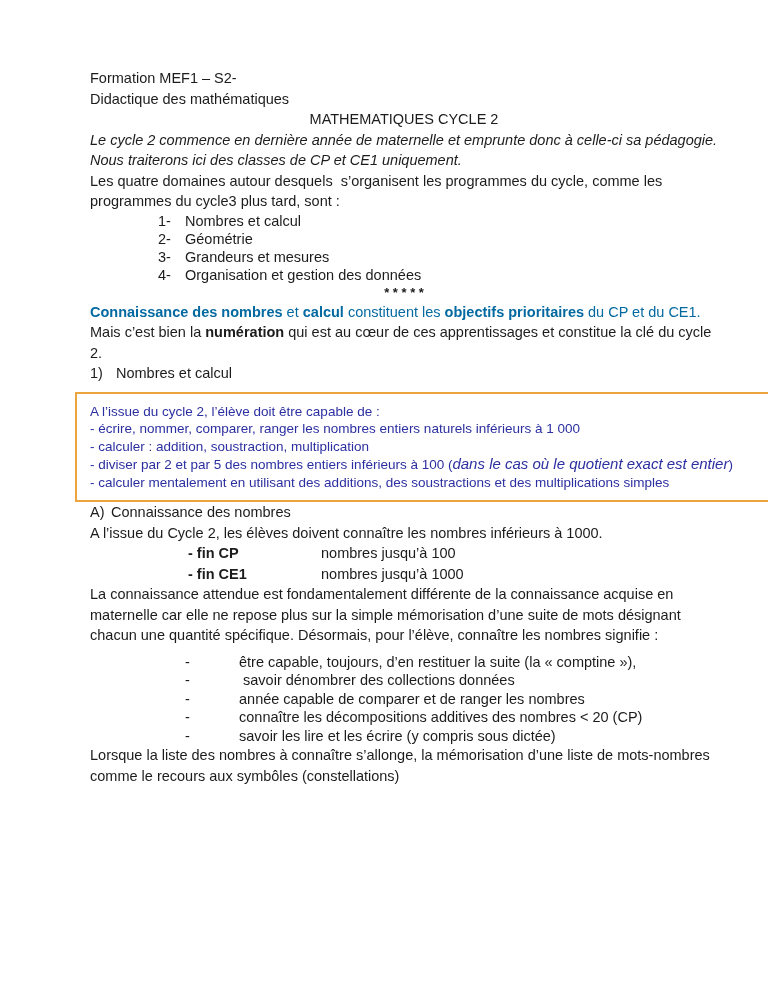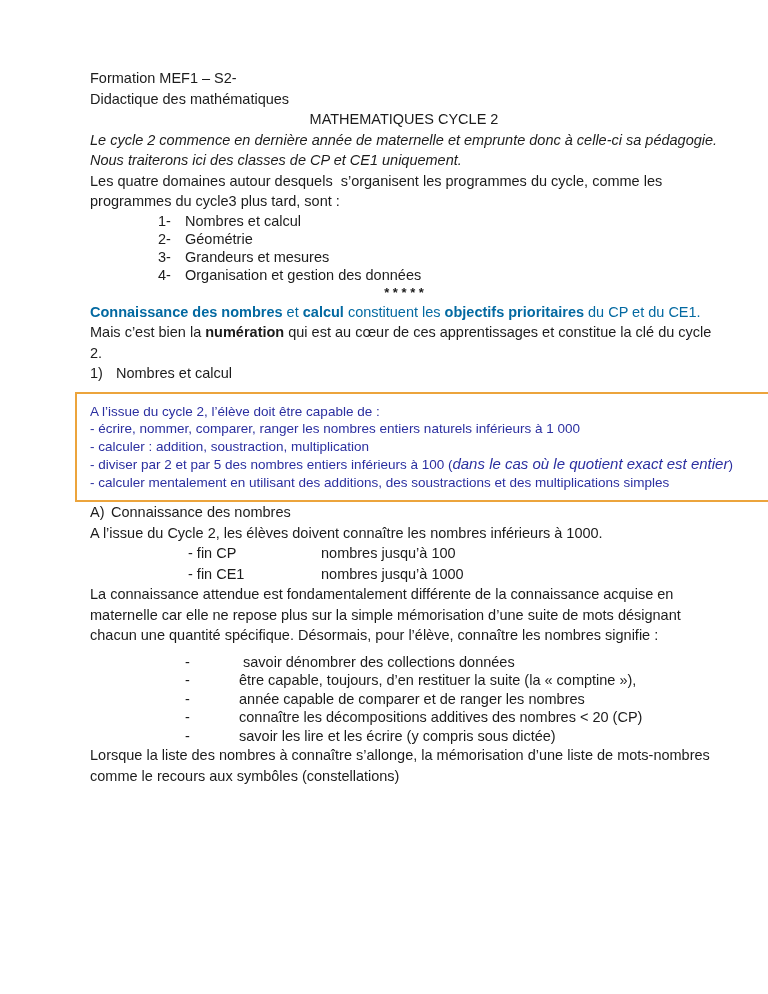--- a/index.html
+++ b/index.html
@@ -28,21 +28,21 @@
     margin:8px 0 0 -15px;width:764px;
     border:2px solid #eca43c;
     padding:9px 10px 9px 13px;
     color:#2b2fa0;font-size:13.5px;line-height:17.5px;
   }
   .blue-box div{white-space:nowrap;}
   .box-italic{font-style:italic;font-size:15px;}
   .hA{margin-top:10px;}
   .p-intro-a{margin-top:11px;}
   .milestone{margin-left:98px;line-height:20.5px;}
-  .stage{display:inline-block;width:133px;}
+  .stage{display:inline-block;width:133px;font-weight:bold;}
   .skills{margin-top:7px;}
   .skill-row{margin-left:95px;line-height:18.5px;}
   .dash{display:inline-block;width:54px;}
   .p-closing{margin-top:14px;}
 </style>
 </head>
 <body>
 
 <div class="page">
 
@@ -83,22 +83,22 @@
   <p class="p-intro-a">A l’issue du Cycle 2, les élèves doivent connaître les nombres inférieurs à 1000.</p>
 
   <div>
     <div class="milestone"><span class="stage">- fin CP</span><span>nombres jusqu’à 100</span></div>
     <div class="milestone"><span class="stage">- fin CE1</span><span>nombres jusqu’à 1000</span></div>
   </div>
 
   <p>La connaissance attendue est fondamentalement différente de la connaissance acquise en maternelle car elle ne repose plus sur la simple mémorisation d’une suite de mots désignant chacun une quantité spécifique. Désormais, pour l’élève, connaître les nombres signifie :</p>
 
   <div class="skills">
+    <div class="skill-row"><span class="dash">-</span><span>être capable, toujours, d’en restituer la suite (la « comptine »),</span></div>
     <div class="skill-row"><span class="dash">-</span><span> savoir dénombrer des collections données</span></div>
-    <div class="skill-row"><span class="dash">-</span><span>être capable, toujours, d’en restituer la suite (la « comptine »),</span></div>
     <div class="skill-row"><span class="dash">-</span><span>année capable de comparer et de ranger les nombres</span></div>
     <div class="skill-row"><span class="dash">-</span><span>connaître les décompositions additives des nombres &lt; 20 (CP)</span></div>
     <div class="skill-row"><span class="dash">-</span><span>savoir les lire et les écrire (y compris sous dictée)</span></div>
   </div>
 
   <p class="p-closing">Lorsque la liste des nombres à connaître s’allonge, la mémorisation d’une liste de mots-nombres comme le recours aux symbôles (constellations)</p>
 
 </div>
 
 </body></html>

